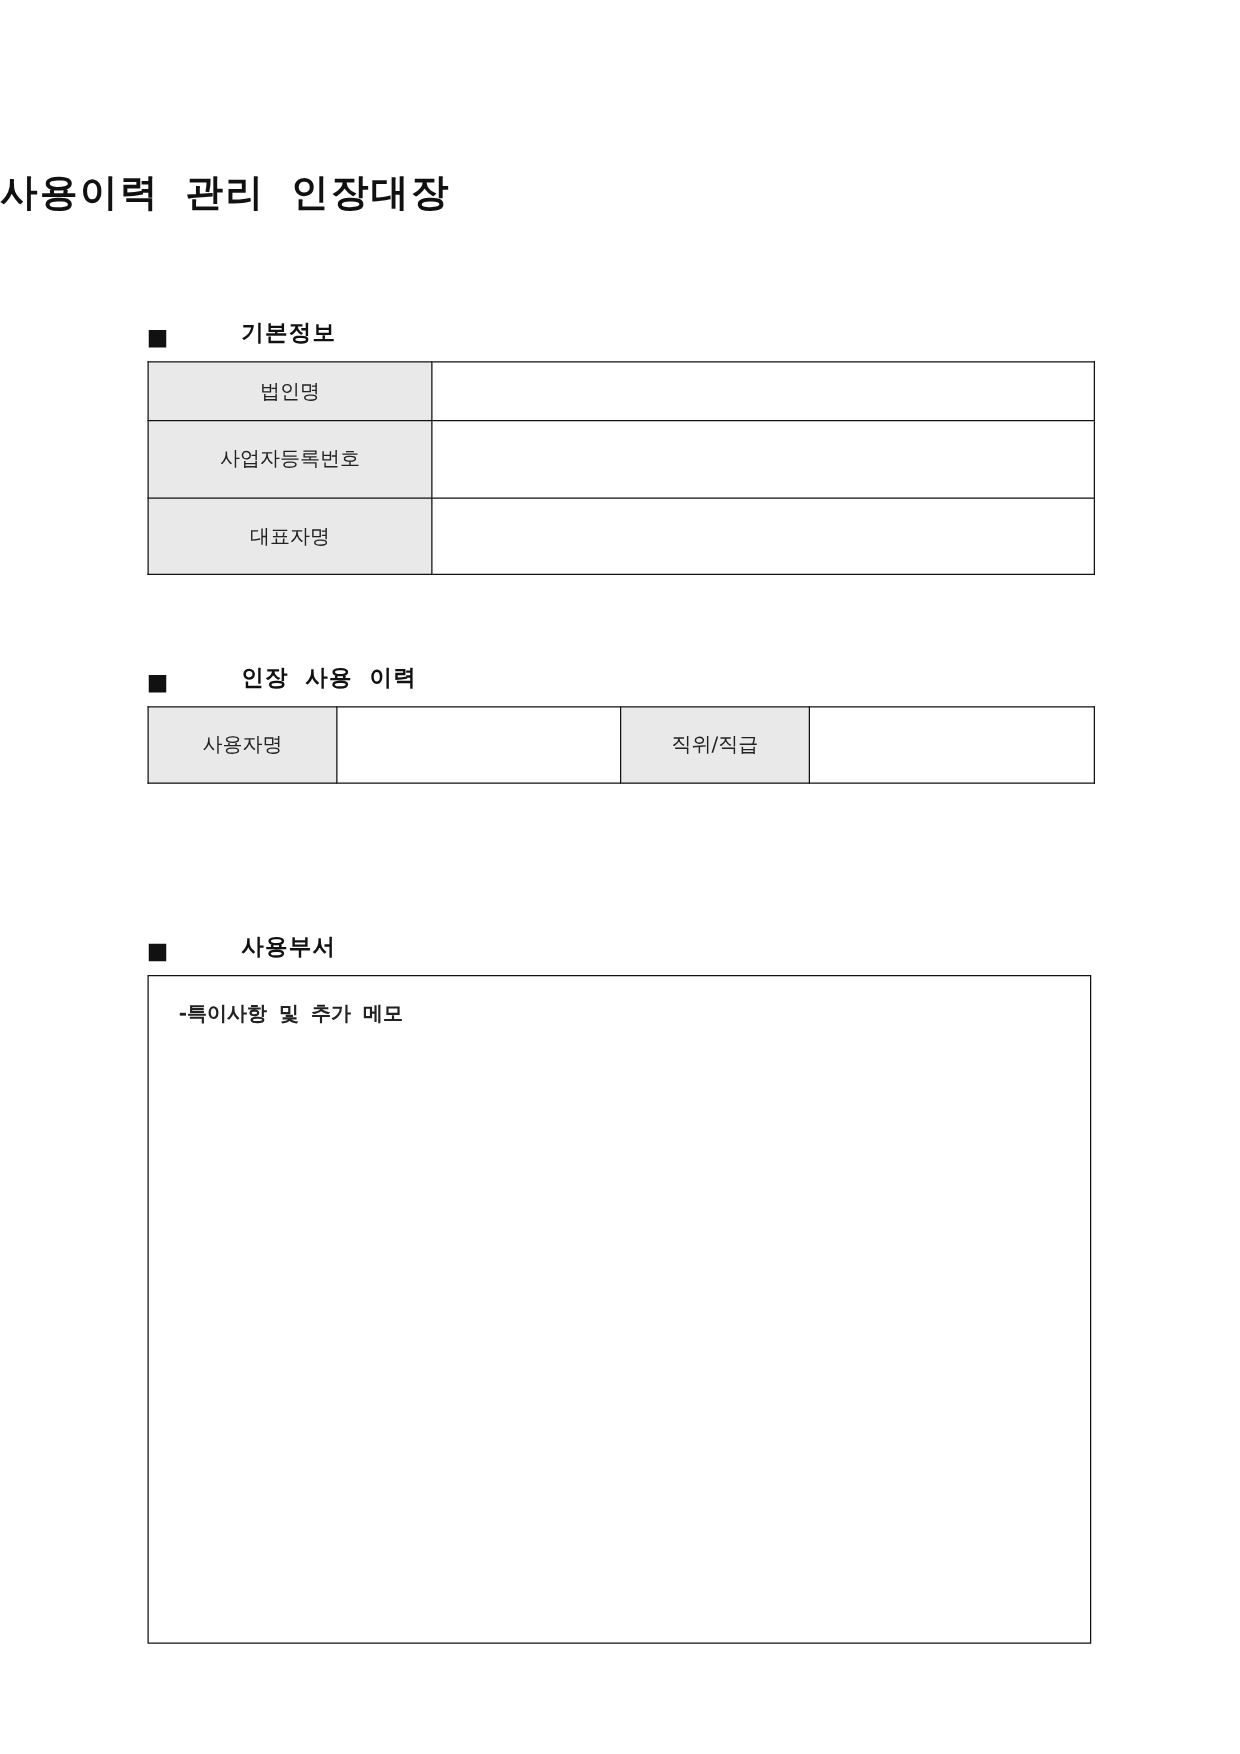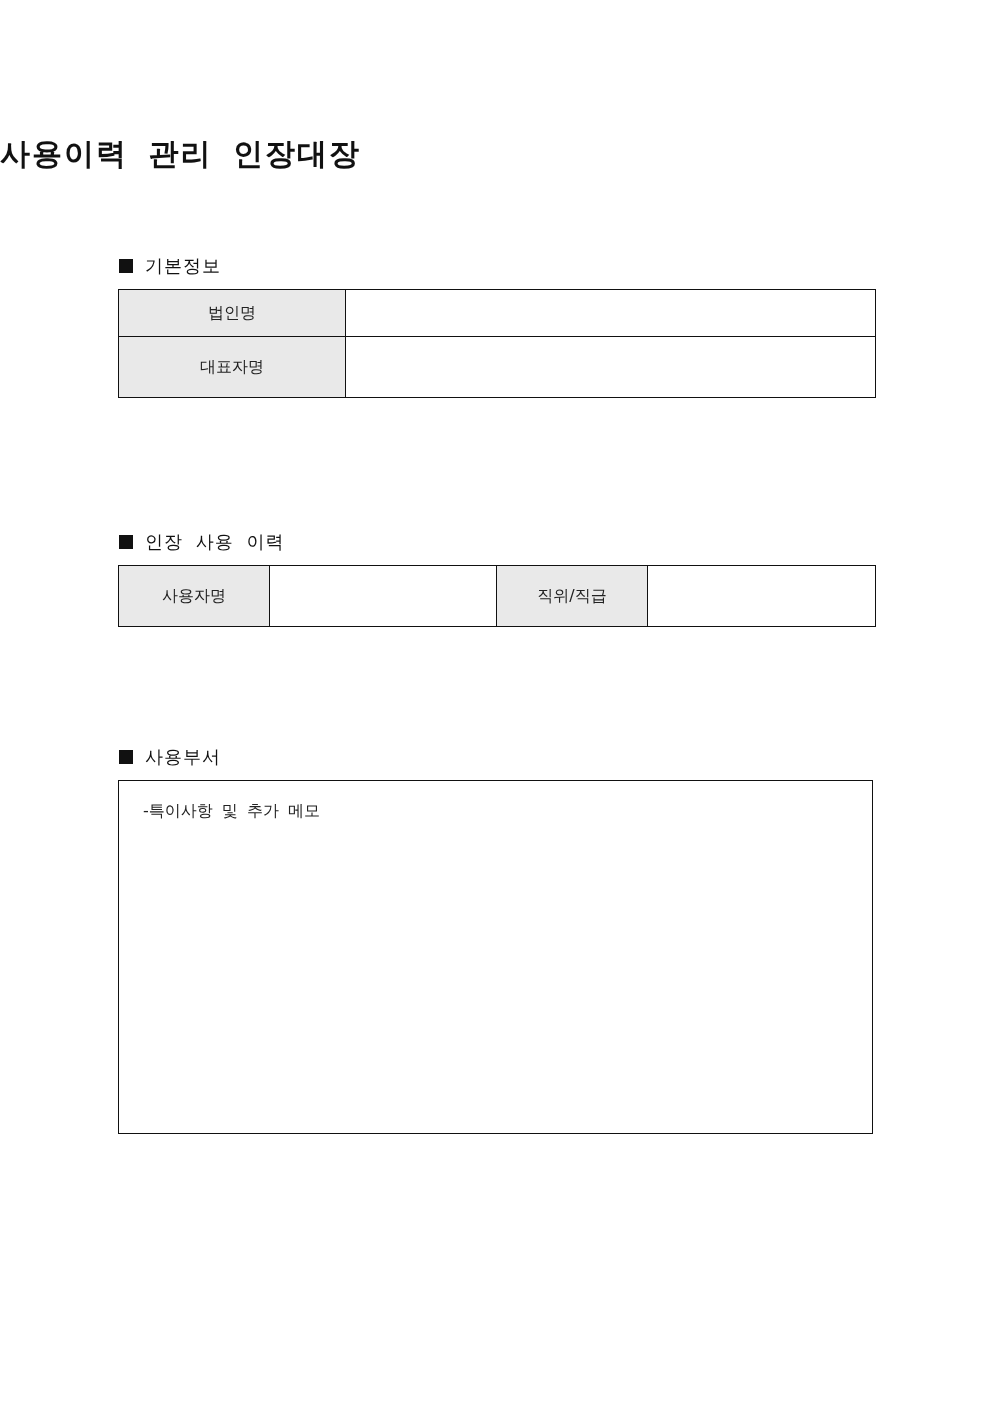--- a/index.html
+++ b/index.html
@@ -5,39 +5,39 @@
   html, body { margin: 0; padding: 0; background: #ffffff; }
   body {
     width: 992px; height: 1403px; position: relative; overflow: hidden;
     font-family: "DejaVu Sans", "Liberation Sans", sans-serif; color: #111;
   }
   .title {
     position: absolute; left: 0; top: 134px; width: 992px; text-align: left;
     font-size: 30px; font-weight: bold; letter-spacing: 2px; word-spacing: 8px;
   }
   .section-head {
-    position: absolute; left: 119px; font-size: 18px; font-weight: normal;
-    display: flex; align-items: center;
+    position: absolute; left: 119px; font-size: 18px; font-weight: bold;
+    display: flex; align-items: flex-end; gap: 48px;
   }
   .section-head .sq {
     width: 14px; height: 14px; background: #111; display: inline-block; margin-right: 12px;
   }
   .section-head .lbl { letter-spacing: 1px; word-spacing: 6px; }
   table.grid {
     position: absolute; left: 118px; border-collapse: collapse; table-layout: fixed;
   }
   table.grid td {
     border: 1.3px solid #111; padding: 12px; font-size: 16px; text-align: center;
     vertical-align: middle; color: #222;
   }
   table.grid td.label { background: #e9e9e9; }
   table.grid td.value { background: #ffffff; }
   .notes {
-    position: absolute; left: 118px; top: 780px; width: 755px; height: 354px;
-    border: 1.3px solid #111; box-sizing: border-box;
+    position: absolute; left: 118px; top: 780px; width: 755px; height: 535px;
+    border: 1.3px solid #111; box-sizing: border-box; font-weight: bold;
   }
   .notes .placeholder {
     position: absolute; left: 24px; top: 20px; font-size: 16px; color: #222; word-spacing: 4px;
   }
 </style>
 </head>
 <body>
 
 <div class="title">사용이력 관리 인장대장</div>
 
@@ -47,20 +47,24 @@
 </div>
 
 <table class="grid" style="top:289px; width:757px;">
   <colgroup>
       <col style="width:227px">
       <col style="width:530px">
     </colgroup>
   <tbody>
       <tr style="height:47px">
     <td class="label">법인명</td>
+    <td class="value"></td>
+  </tr>
+  <tr style="height:62px">
+    <td class="label">사업자등록번호</td>
     <td class="value"></td>
   </tr>
   <tr style="height:61px">
     <td class="label">대표자명</td>
     <td class="value"></td>
   </tr>
 </tbody>
   </table>
 
 <div class="section-head" style="top:530px;">

